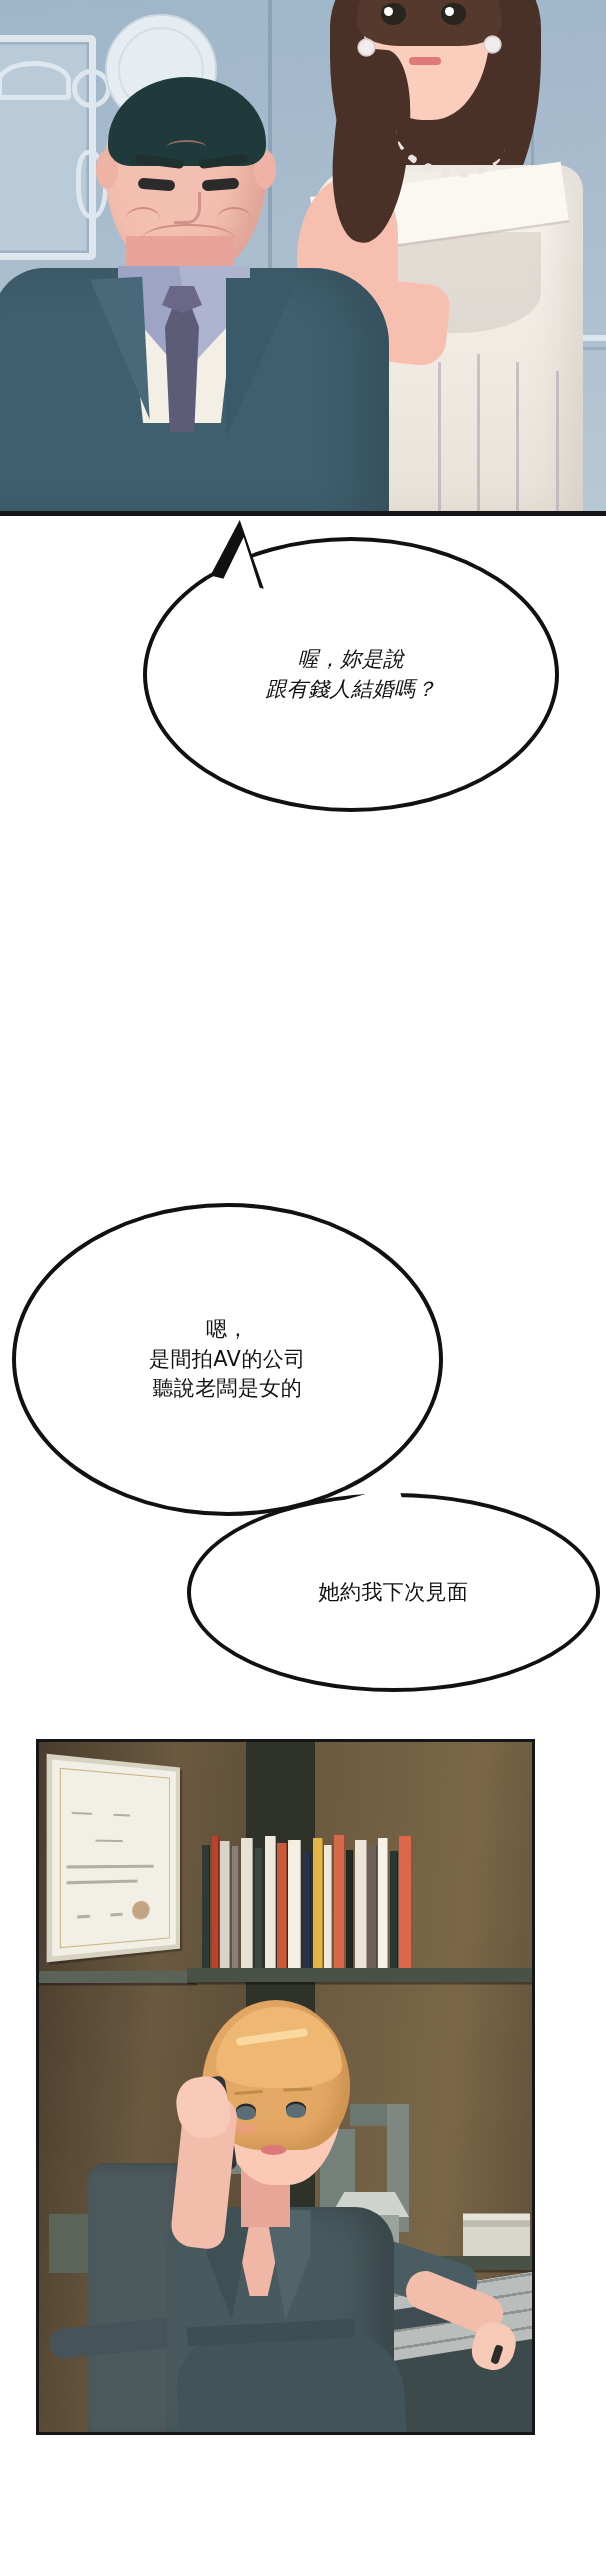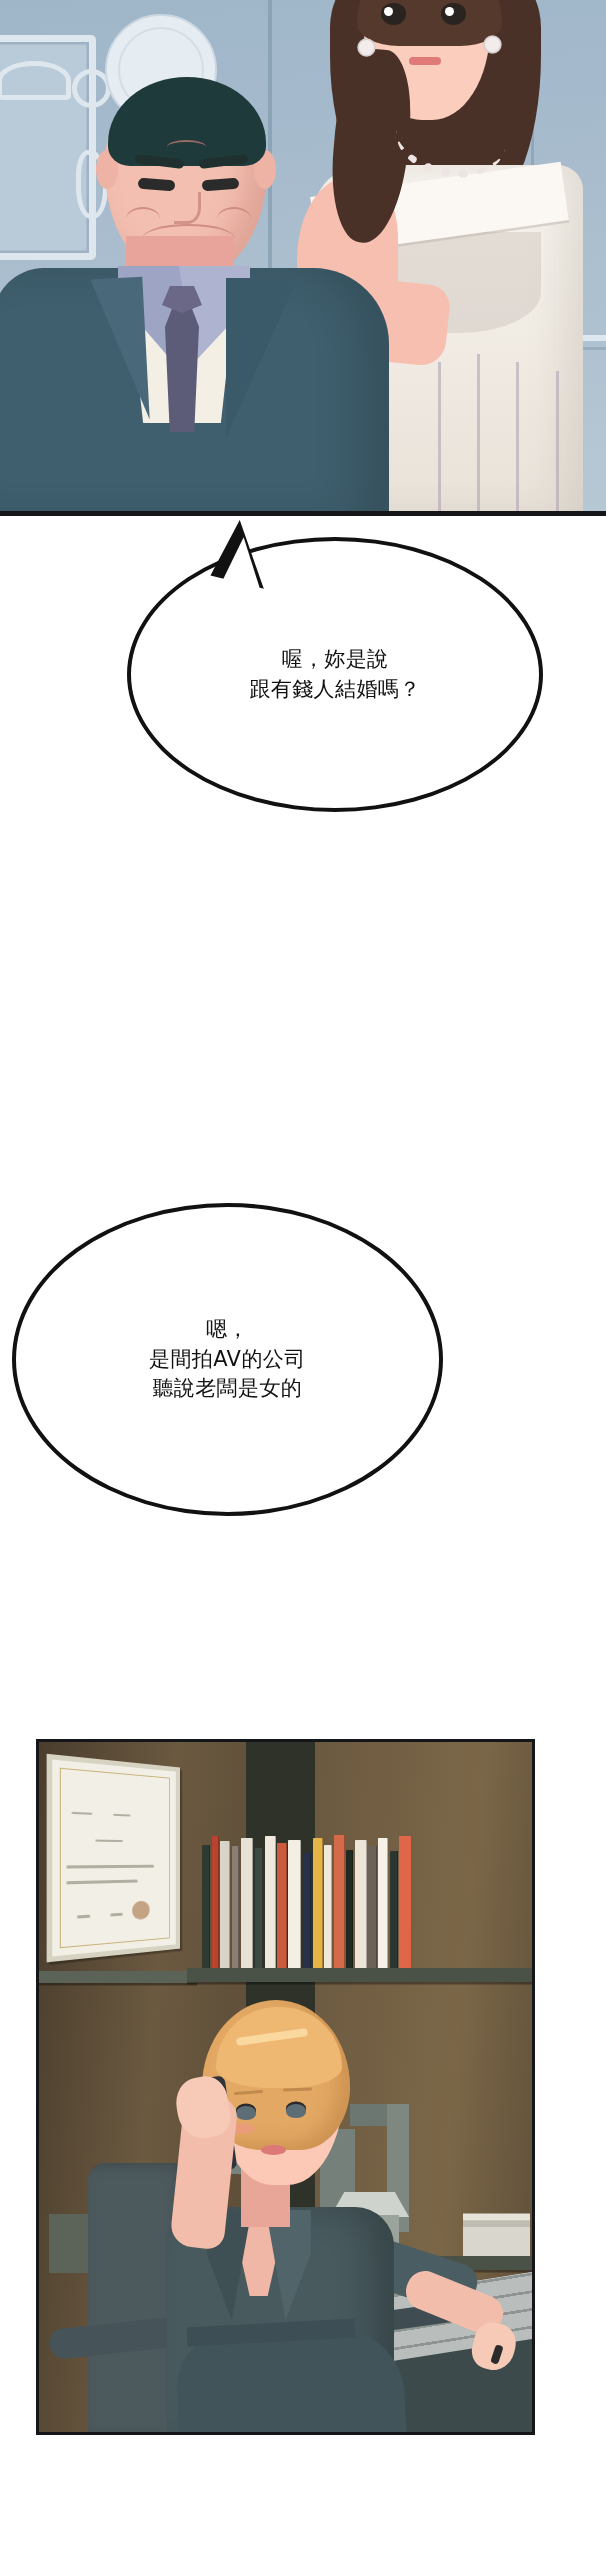--- a/index.html
+++ b/index.html
@@ -247,22 +247,23 @@
   .bubble .btext{
     font-family:"DejaVu Sans","Liberation Sans",sans-serif;
     color:#111111;
     font-size:21px;
     line-height:1.42;
     letter-spacing:0.4px;
     white-space:pre-line;
     font-weight:400;
   }
   #bubble-1{
-    left:127px; top:537px; width:416px; height:275px;
+    left:143px; top:537px; width:416px; height:275px;
     border-radius:50%;
+    font-style:italic;
   }
   
   .tail-1{
     position:absolute; left:217px; top:522px; width:0; height:0;
     border-left:15px solid transparent;
     border-right:40px solid transparent;
     border-bottom:61px solid #111111;
     transform:rotate(14deg);
     z-index:6;
   }
@@ -558,20 +559,23 @@
 跟有錢人結婚嗎？</div>
   </div>
 
 
   <div class="bubble" id="bubble-3">
     <div class="btext">嗯，
 是間拍AV的公司
 聽說老闆是女的</div>
   </div>
 
+  <div class="bubble" id="bubble-4">
+    <div class="btext">她約我下次見面</div>
+  </div>
   <div class="seam-patch"></div>
 
   <div class="panel panel-bordered" id="panel-bottom">
     <div class="bg-wood-l"></div>
     <div class="bg-dark-col"></div>
     <div class="bg-wood-r"></div>
 
     <div class="certificate">
       <div class="cert-inner"></div>
       <div class="cert-line cl1"></div>

